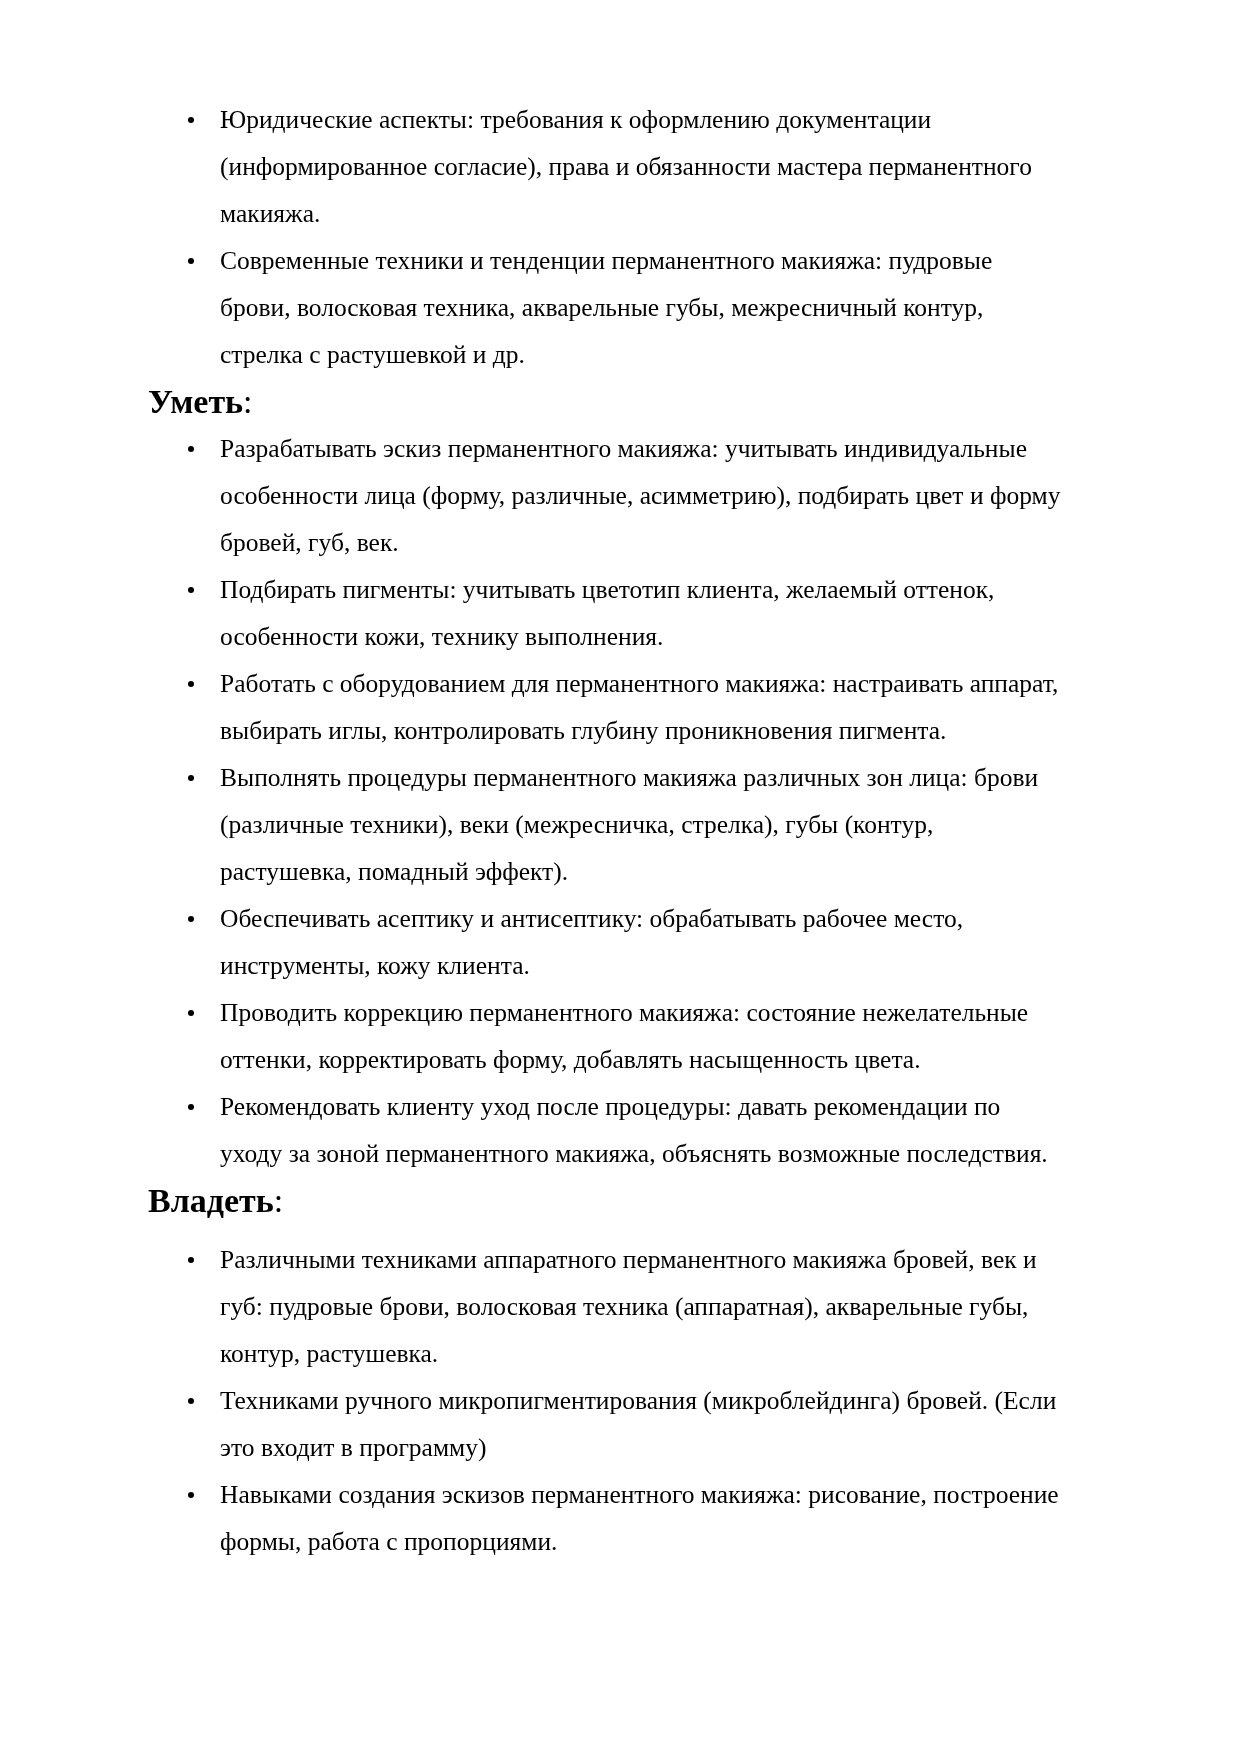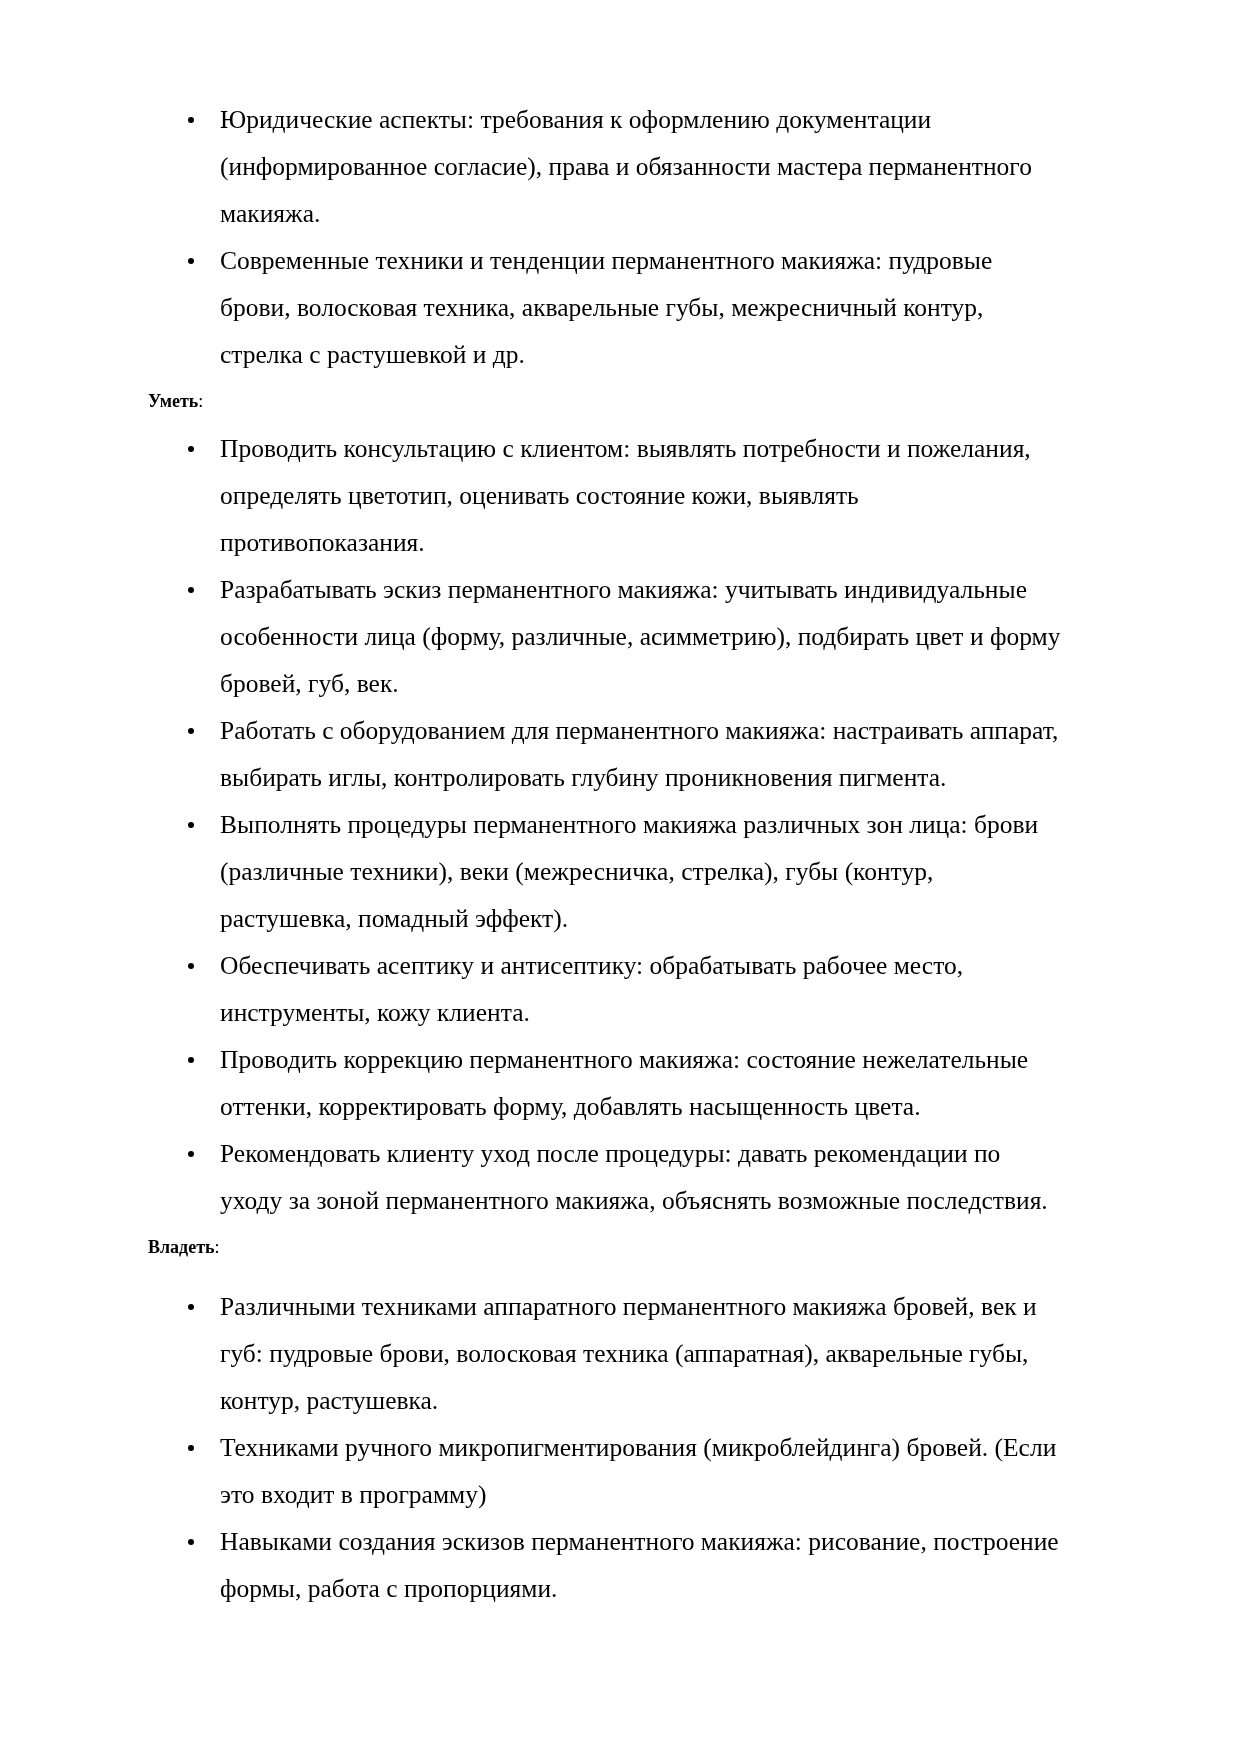--- a/index.html
+++ b/index.html
@@ -47,21 +47,21 @@
     content: "";
     position: absolute;
     left: 40px;
     top: 21px;
     width: 6px;
     height: 6px;
     background: #000000;
     border-radius: 50%;
   }
   .section-heading {
-    font-size: 18px;
+    font-size: 34px;
     line-height: 47px;
     font-weight: normal;
     margin: 0;
     padding-left: 0;
     text-align: left;
   }
   .section-heading .hd-word {
     font-weight: bold;
   }
   .gap-before-list {
@@ -75,22 +75,22 @@
   <div class="content">
 
     <ul class="doc-list">
       <li>Юридические аспекты: требования к оформлению документации (информированное согласие), права и обязанности мастера перманентного макияжа.</li>
       <li>Современные техники и тенденции перманентного макияжа: пудровые брови, волосковая техника, акварельные губы, межресничный контур, стрелка с растушевкой и др.</li>
     </ul>
 
     <p class="section-heading"><span class="hd-word">Уметь</span><span>:</span></p>
 
     <ul class="doc-list">
-      <li>Проводить консультацию с клиентом: выявлять потребности и пожелания, определять цветотип, оценивать состояние кожи, выявлять противопоказания.</li>
       <li>Разрабатывать эскиз перманентного макияжа: учитывать индивидуальные особенности лица (форму, различные, асимметрию), подбирать цвет и форму бровей, губ, век.</li>
+      <li>Подбирать пигменты: учитывать цветотип клиента, желаемый оттенок, особенности кожи, технику выполнения.</li>
       <li>Работать с оборудованием для перманентного макияжа: настраивать аппарат, выбирать иглы, контролировать глубину проникновения пигмента.</li>
       <li>Выполнять процедуры перманентного макияжа различных зон лица: брови (различные техники), веки (межресничка, стрелка), губы (контур, растушевка, помадный эффект).</li>
       <li>Обеспечивать асептику и антисептику: обрабатывать рабочее место, инструменты, кожу клиента.</li>
       <li>Проводить коррекцию перманентного макияжа: состояние нежелательные оттенки, корректировать форму, добавлять насыщенность цвета.</li>
       <li>Рекомендовать клиенту уход после процедуры: давать рекомендации по уходу за зоной перманентного макияжа, объяснять возможные последствия.</li>
     </ul>
 
     <p class="section-heading"><span class="hd-word">Владеть</span><span>:</span></p>
 
     <div class="gap-before-list"></div>

